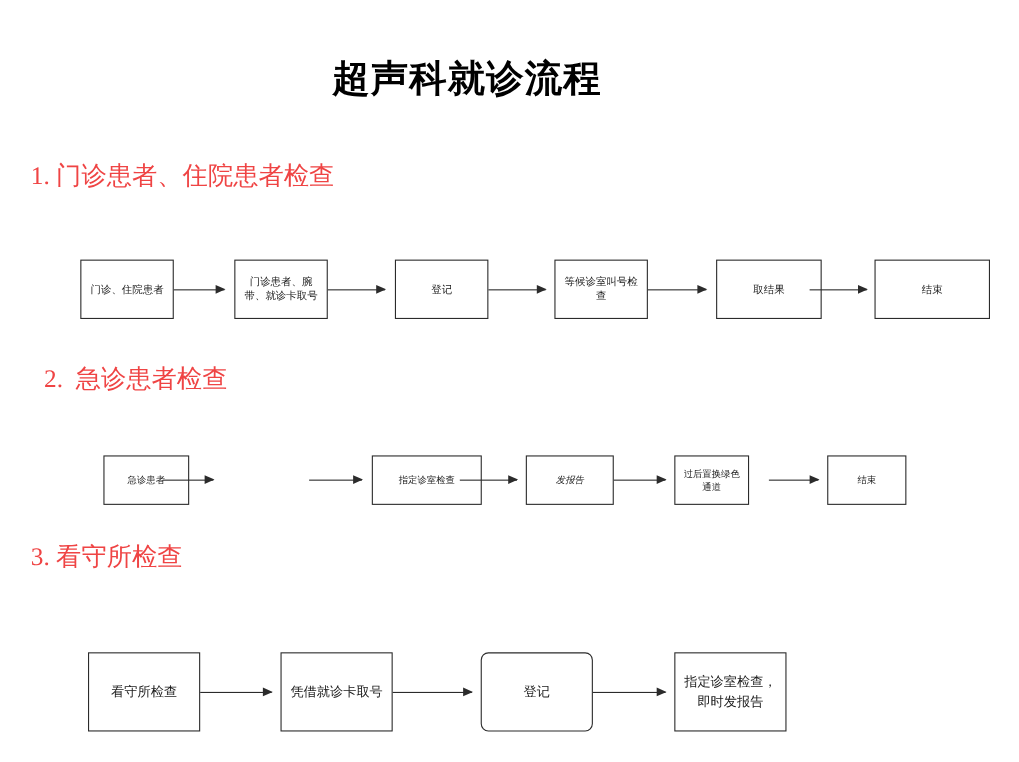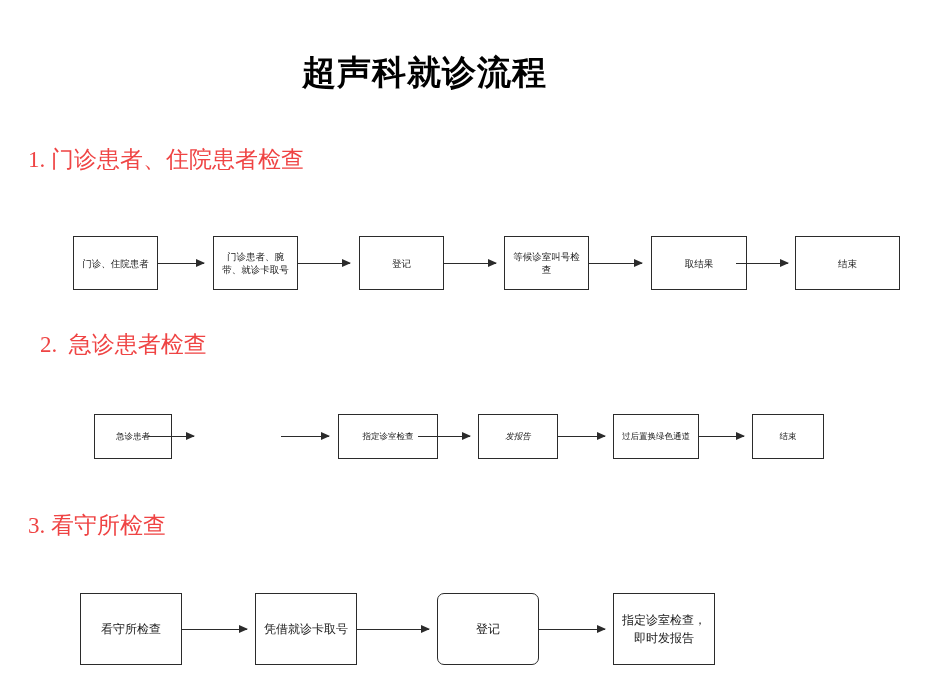--- a/index.html
+++ b/index.html
@@ -37,21 +37,21 @@
     position: absolute;
     font-family: "Liberation Serif", "DejaVu Serif", serif;
     font-size: 23px;
     font-weight: normal;
     color: #ef4444;
     white-space: pre;
     line-height: 30px;
   }
   #heading-1 { left: 28px; top: 145px; }
   #heading-2 { left: 28px; top: 330px; margin-left: 12px; }
-  #heading-3 { left: 28px; top: 511px; text-align: right; }
+  #heading-3 { left: 28px; top: 492px; text-align: right; }
 
   .flow-row {
     position: absolute;
     left: 0;
     width: 926px;
   }
   #flow-row-1 { top: 232px; height: 62px; }
   #flow-row-2 { top: 410px; height: 52px; }
   #flow-row-3 { top: 588px; height: 82px; }
 
@@ -81,21 +81,21 @@
   #r1n3 { left: 504px; width: 85px; }
   #r1n4 { left: 651px; width: 96px; }
   #r1n5 { left: 795px; width: 105px; }
 
   
   #flow-row-2 .node { top: 4px; height: 45px; font-size: 8.5px; line-height: 11px; }
   #r2n0 { left: 70px;  width: 78px; margin-left: 24px; }
   #r2n1 { left: 203px; width: 78px; }
   #r2n2 { left: 338px; width: 100px; }
   #r2n3 { left: 478px; width: 80px; font-style: italic; }
-  #r2n4 { left: 613px; width: 86px; }
+  #r2n4 { left: 613px; width: 68px; }
   #r2n5 { left: 752px; width: 72px; }
 
   
   #flow-row-3 .node { top: 5px; height: 72px; font-size: 12px; line-height: 18px; }
   #r3n0 { left: 80px;  width: 102px; }
   #r3n1 { left: 255px; width: 102px; align-items: center; }
   #r3n2 { left: 437px; width: 102px; }
   #r3n3 { left: 613px; width: 102px; }
 
   .arrow {

